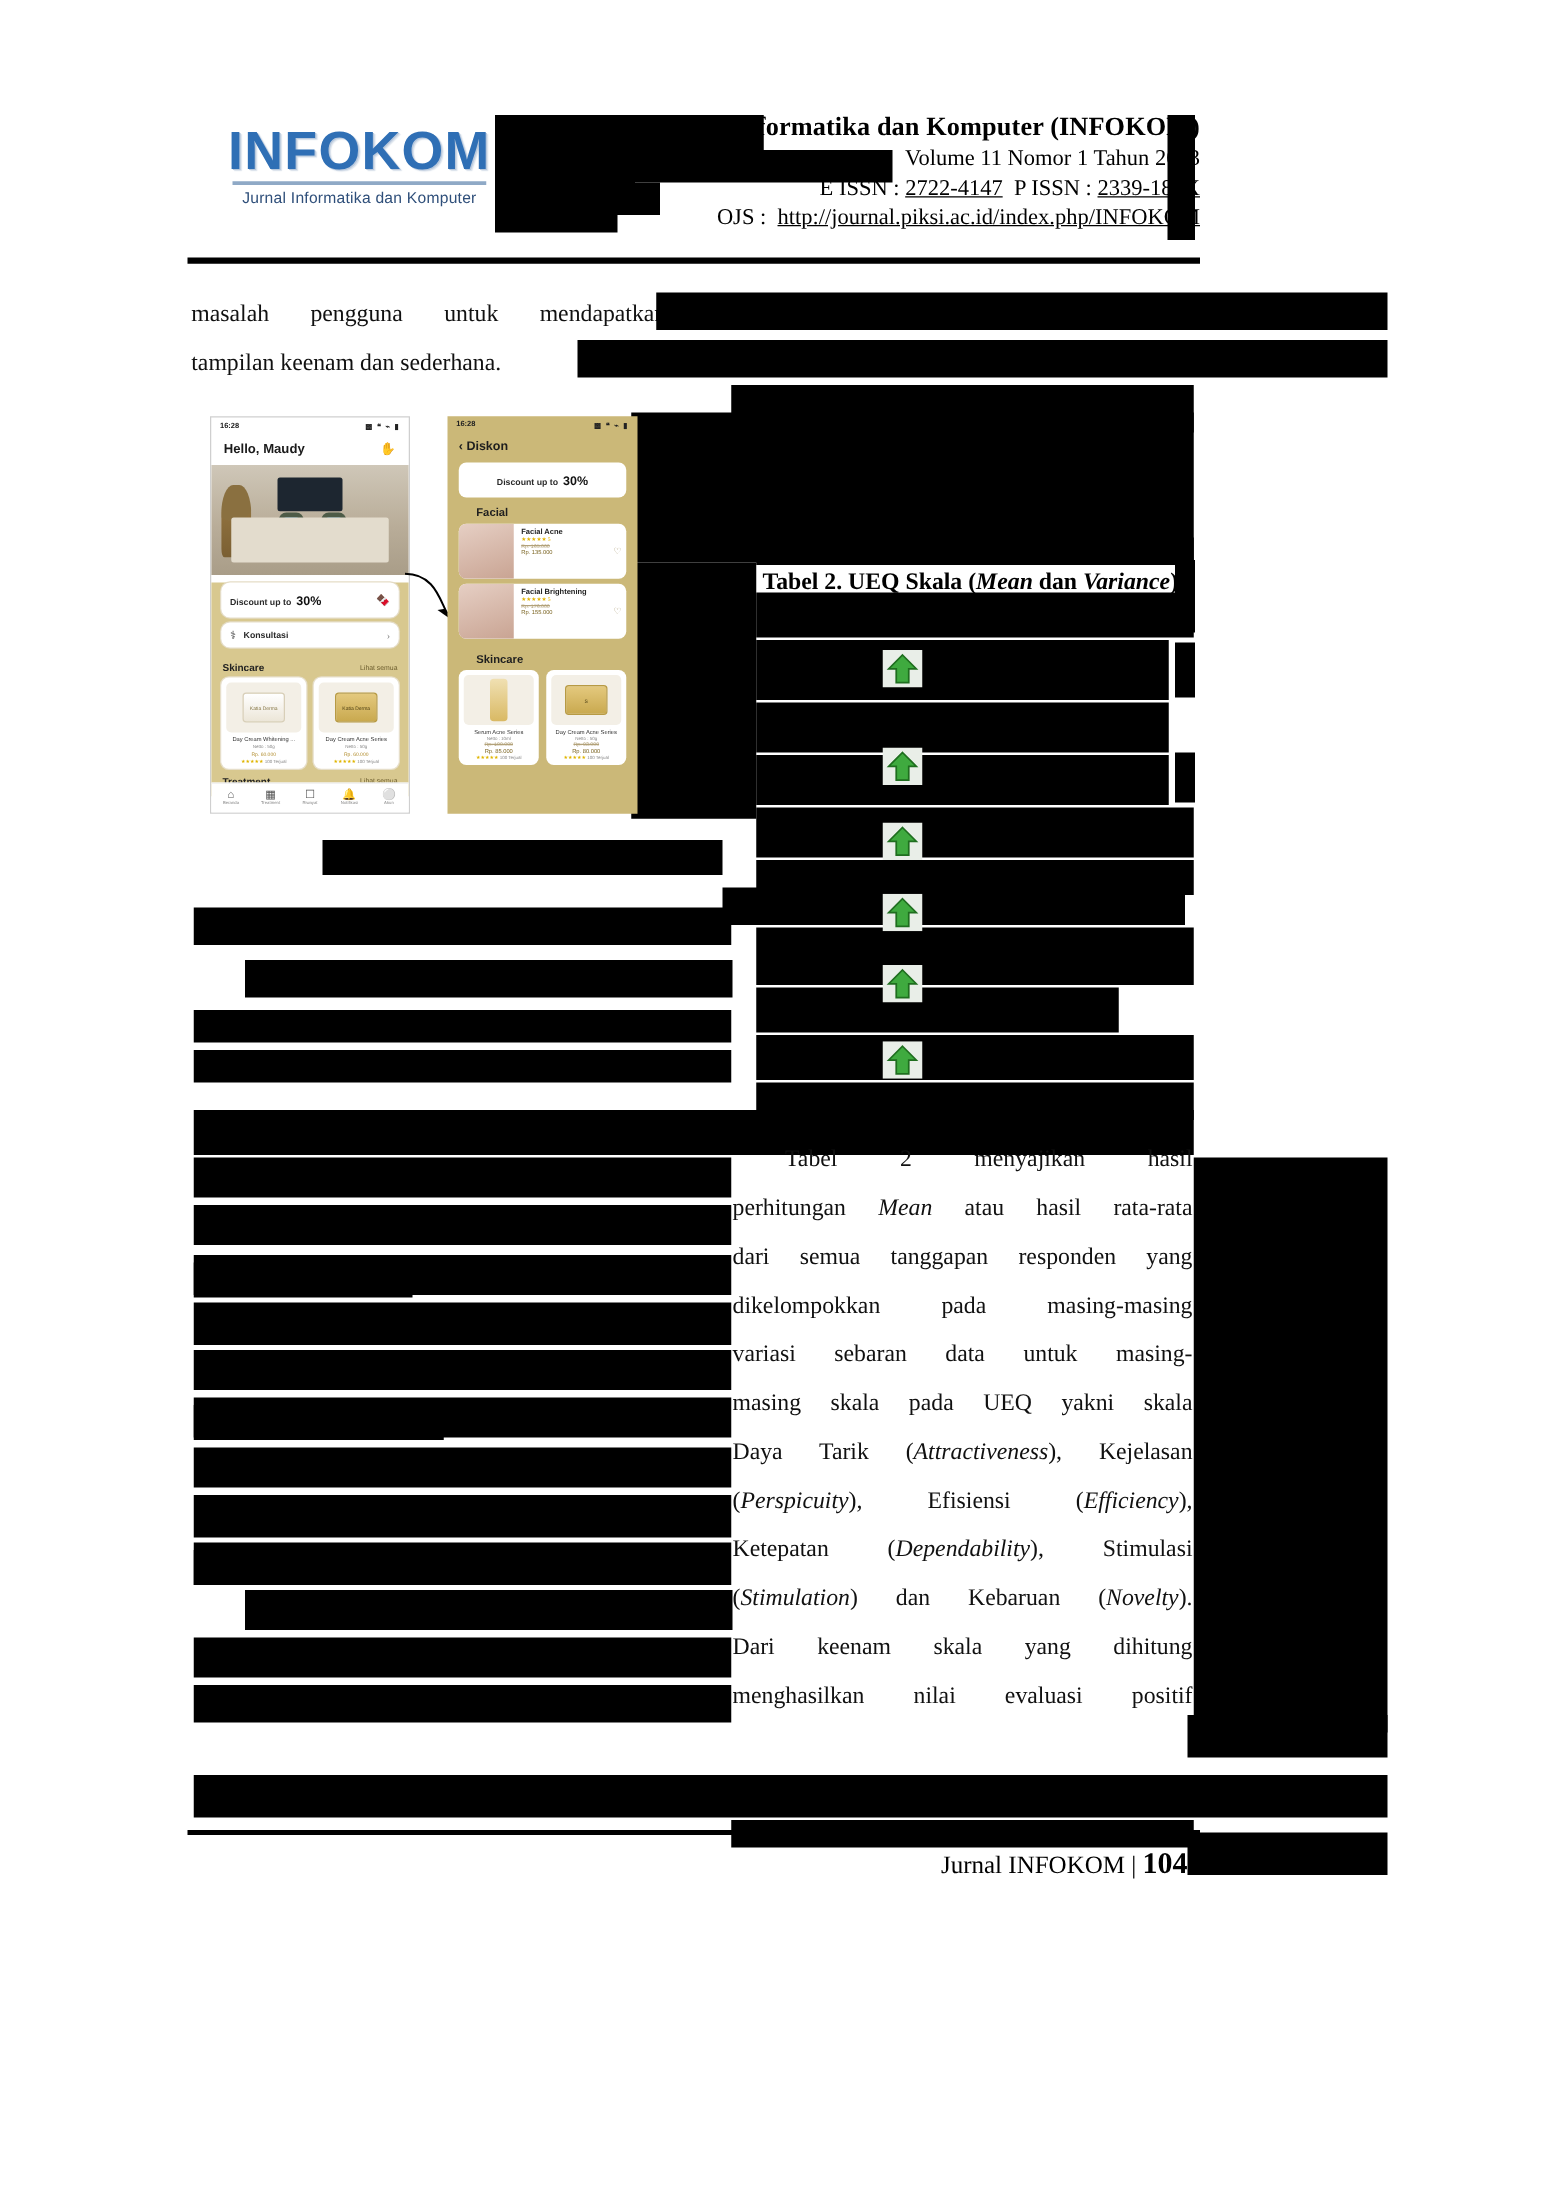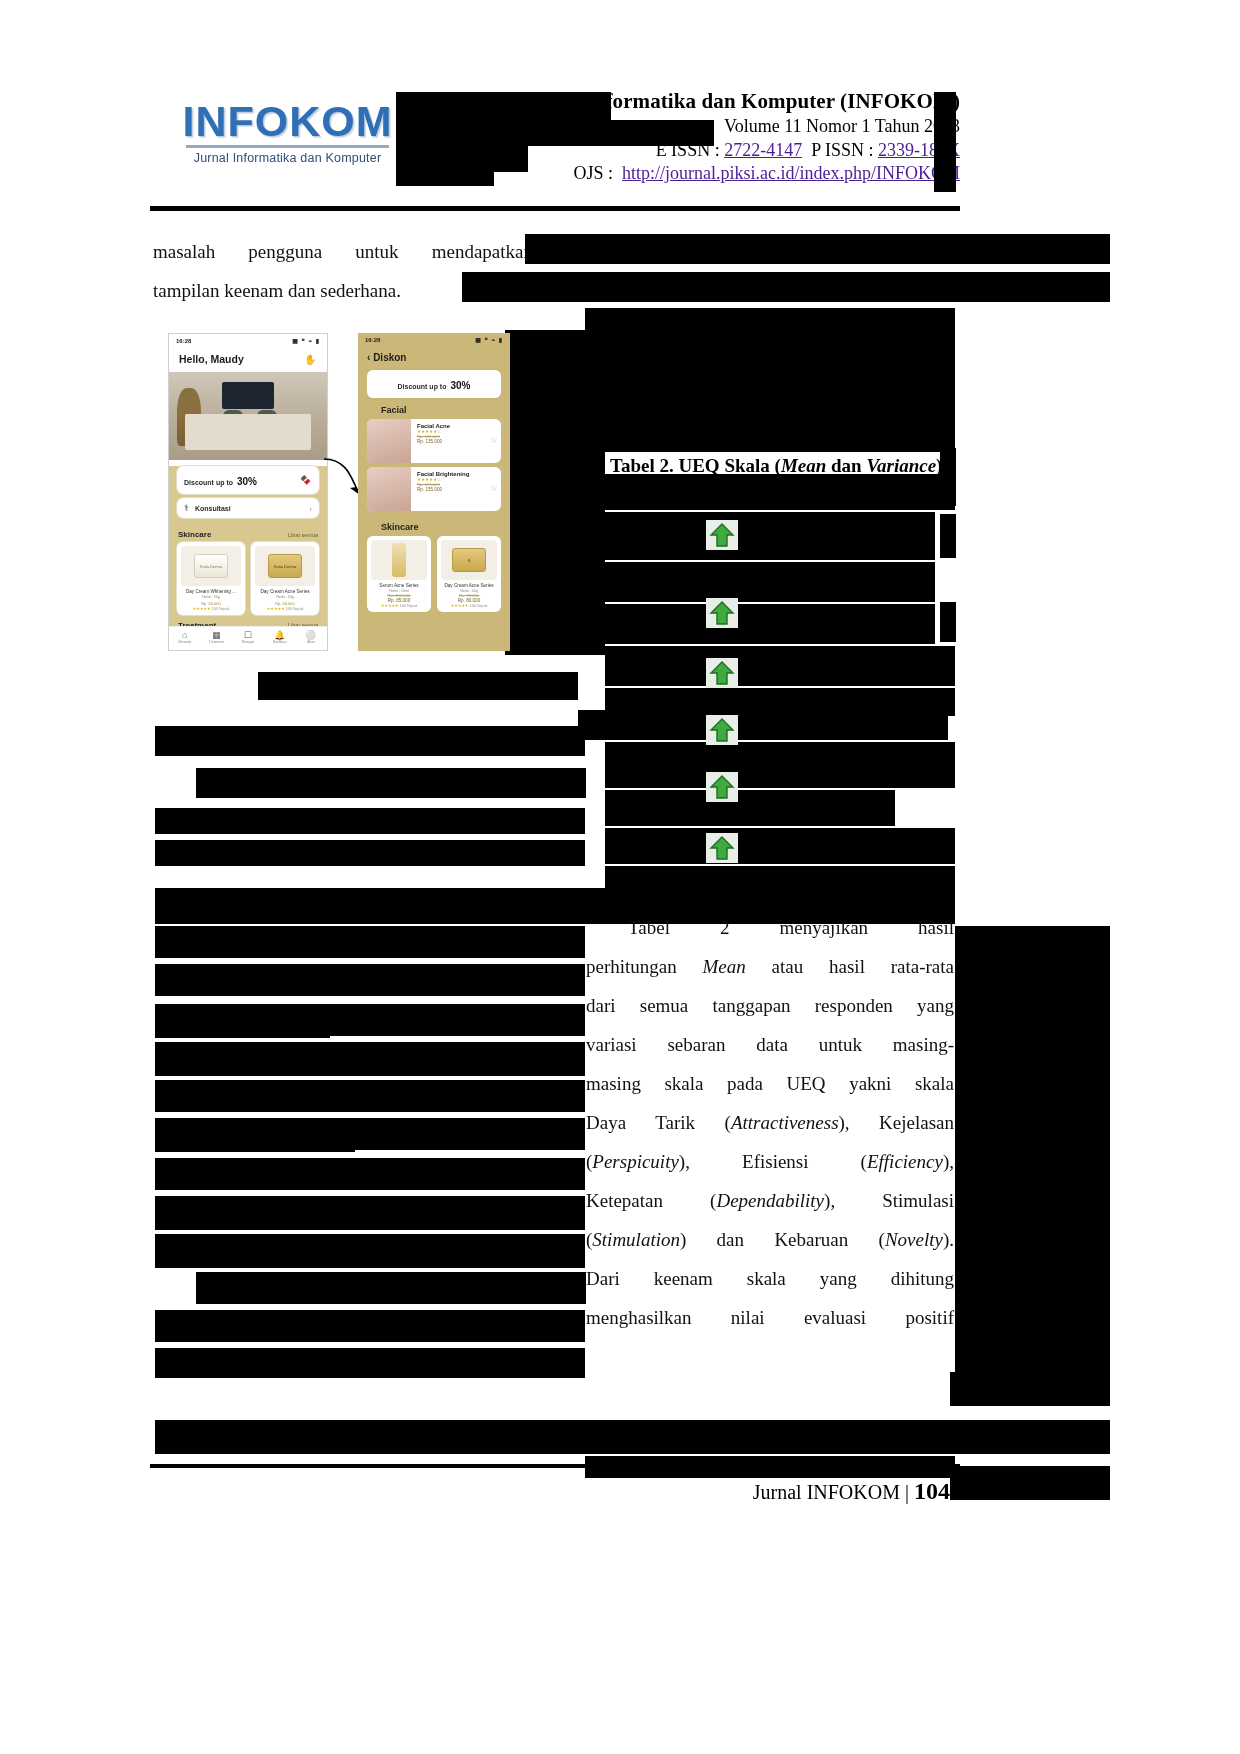--- a/index.html
+++ b/index.html
@@ -33,21 +33,21 @@
     font-size:12.5px; color:#2f4f7a; letter-spacing:.2px;
   }
   .head-lines {
     position:absolute; left:250px; top:0; width:560px;
     text-align:right; line-height:1.30;
   }
   .h-title { font-size:21px; font-weight:bold; letter-spacing:.1px; }
   .h-vol { font-size:18px; }
   .h-issn { font-size:18px; }
   .h-ojs { font-size:18px; }
-  .lnk { color:#4c1d95; text-decoration:underline; }
+  .lnk { color:#000000; text-decoration:underline; }
   .rule-main { position:absolute; left:150px; top:206px; width:810px; height:5px; background:#000; }
 
   
   .col-text {
     position:absolute;
     font-family:"Liberation Serif", serif;
     font-size:19px;
     text-align:justify;
     line-height:39px;
     color:#111;
@@ -379,20 +379,21 @@
   <div class="redact" style="left:155px;top:1234px;width:430px;height:34px;"></div>
   <div class="redact" style="left:155px;top:1240px;width:210px;height:28px;"></div>
   <div class="redact" style="left:196px;top:1272px;width:390px;height:32px;"></div>
   <div class="redact" style="left:155px;top:1310px;width:430px;height:32px;"></div>
   <div class="redact" style="left:155px;top:1348px;width:430px;height:30px;"></div>
 
   <div class="col-text" style="left:586px;top:908px;width:368px;">
     <span class="jt" style="padding-left:42px;">Tabel 2 menyajikan hasil</span>
     <span class="jt">perhitungan <i>Mean</i> atau hasil rata-rata</span>
     <span class="jt">dari semua tanggapan responden yang</span>
+    <span class="jt">dikelompokkan pada masing-masing</span>
     <span class="jt">variasi sebaran data untuk masing-</span>
     <span class="jt">masing skala pada UEQ yakni skala</span>
     <span class="jt">Daya Tarik (<i>Attractiveness</i>), Kejelasan</span>
     <span class="jt">(<i>Perspicuity</i>), Efisiensi (<i>Efficiency</i>),</span>
     <span class="jt">Ketepatan (<i>Dependability</i>), Stimulasi</span>
     <span class="jt">(<i>Stimulation</i>) dan Kebaruan (<i>Novelty</i>).</span>
     <span class="jt">Dari keenam skala yang dihitung</span>
     <span style="display:block;text-align:justify;text-align-last:justify;white-space:nowrap;">menghasilkan nilai evaluasi positif</span>
   </div>
 

